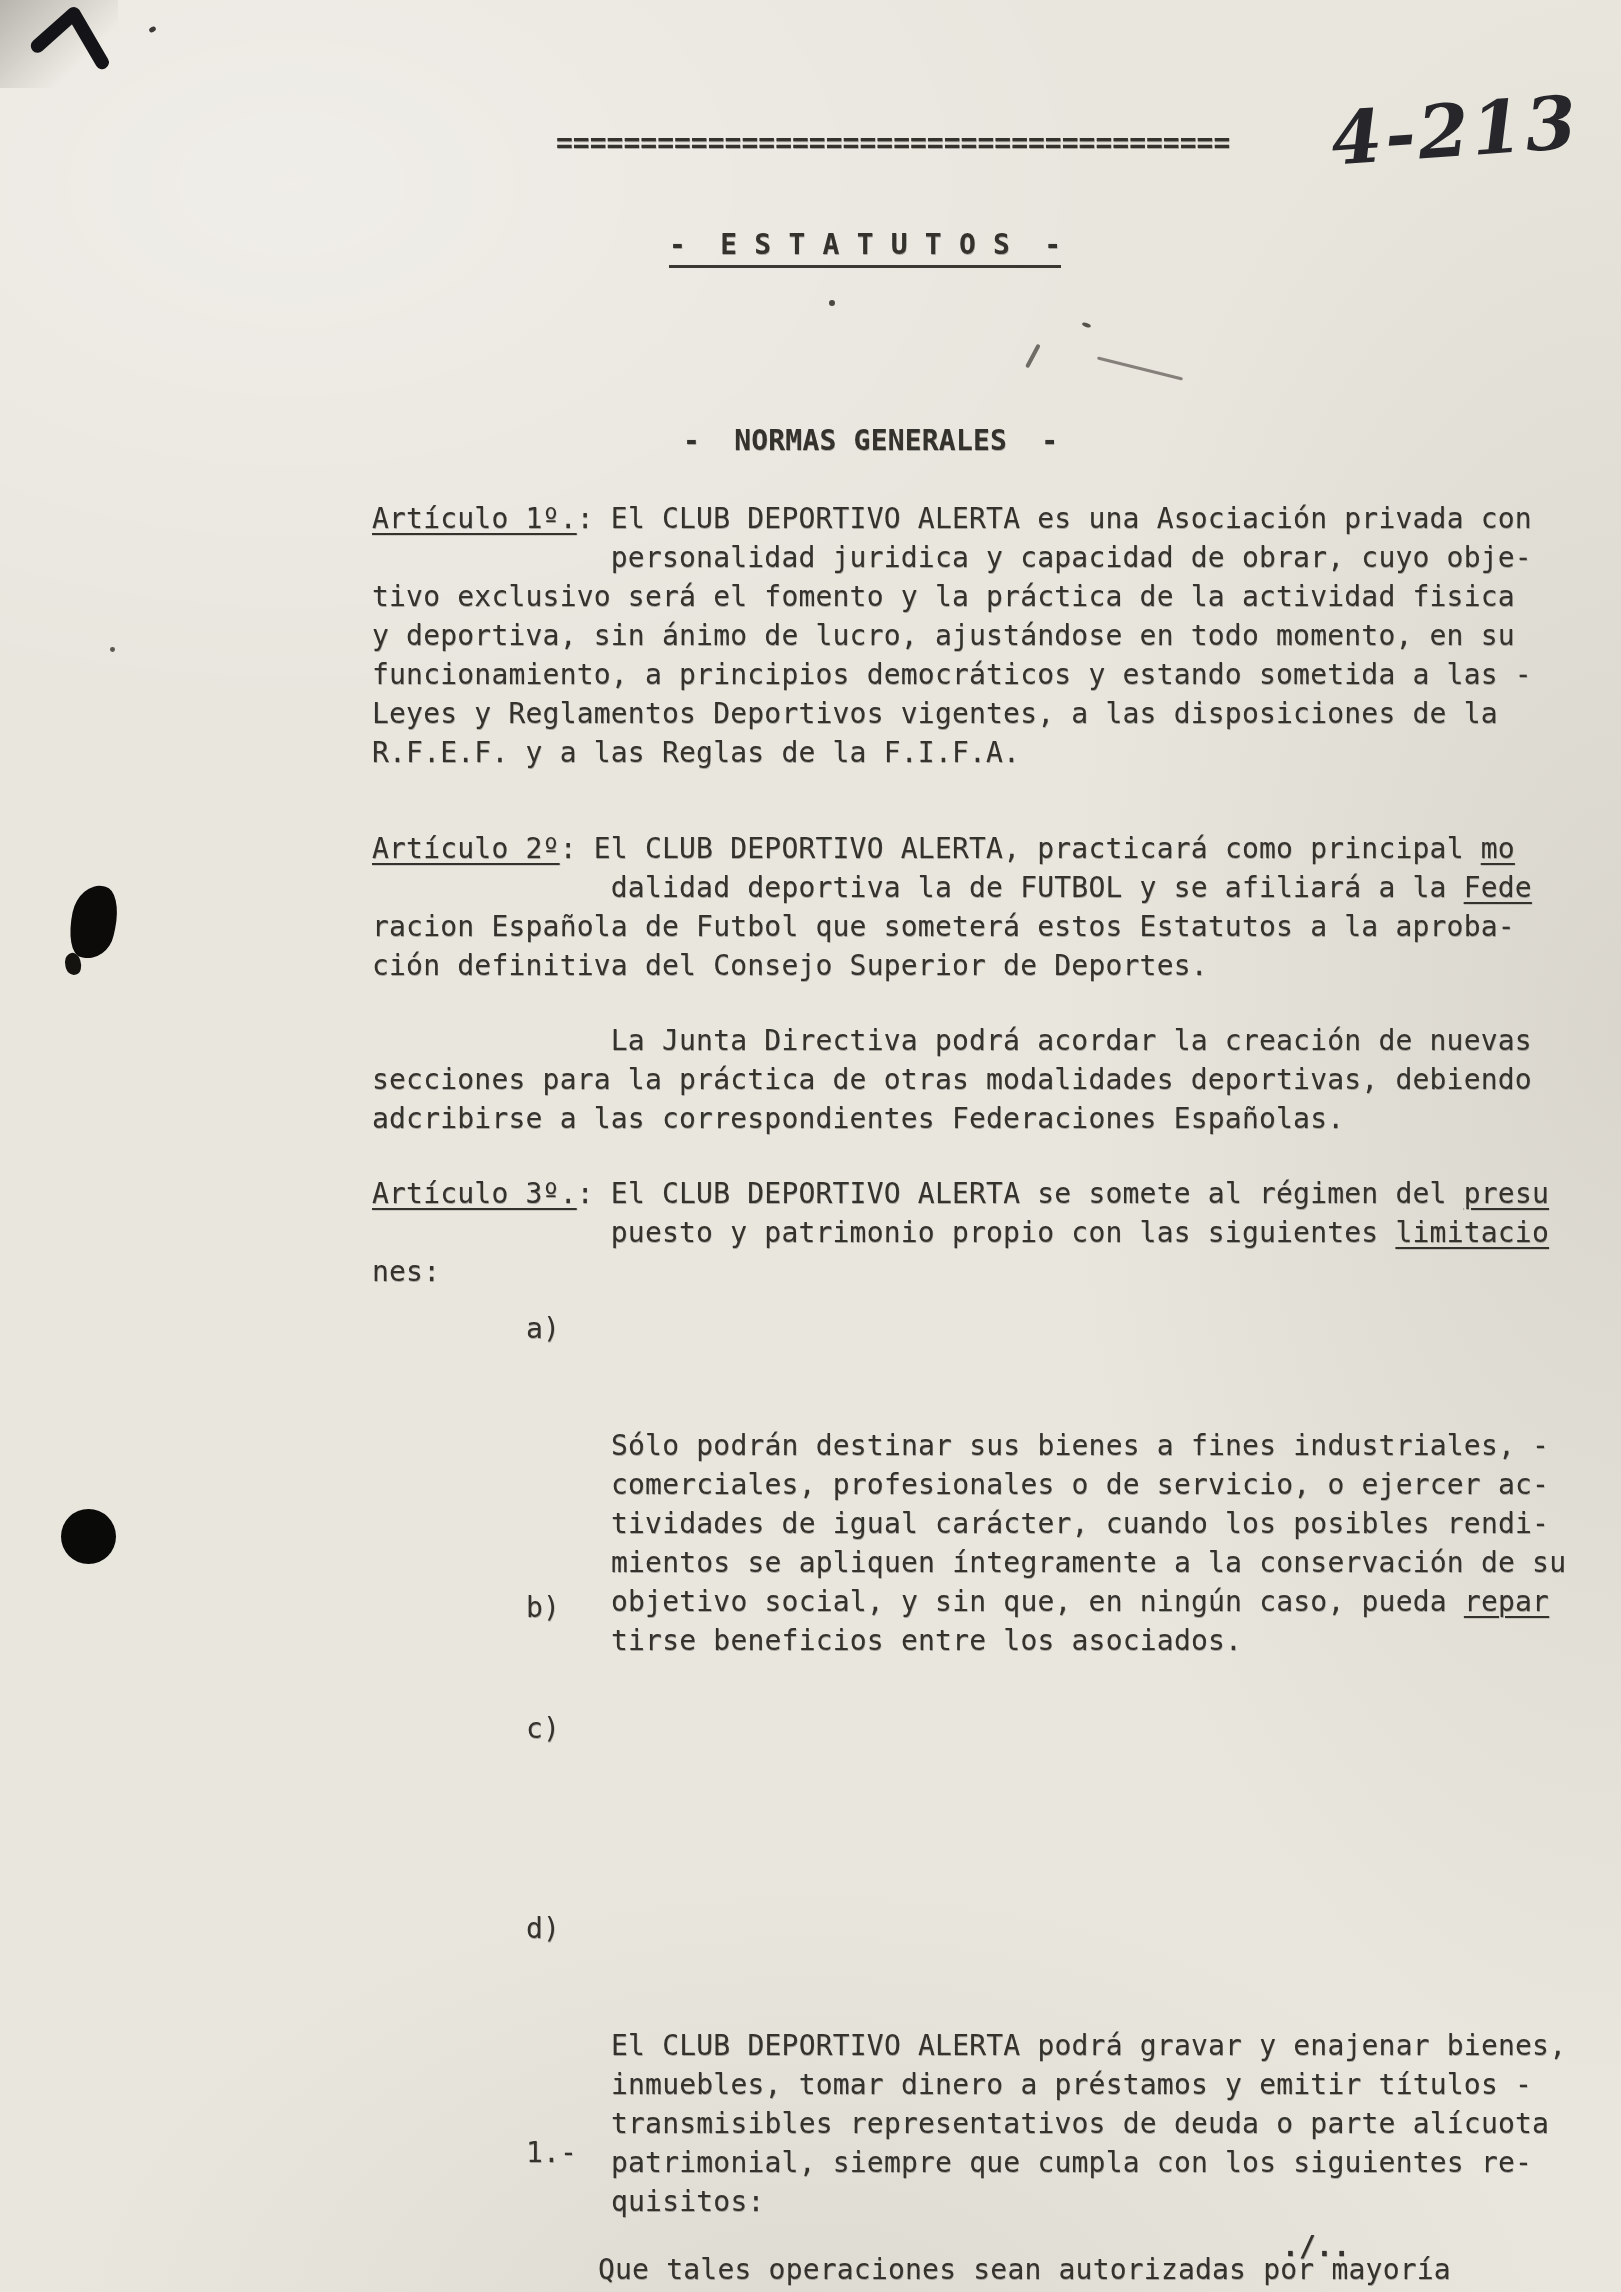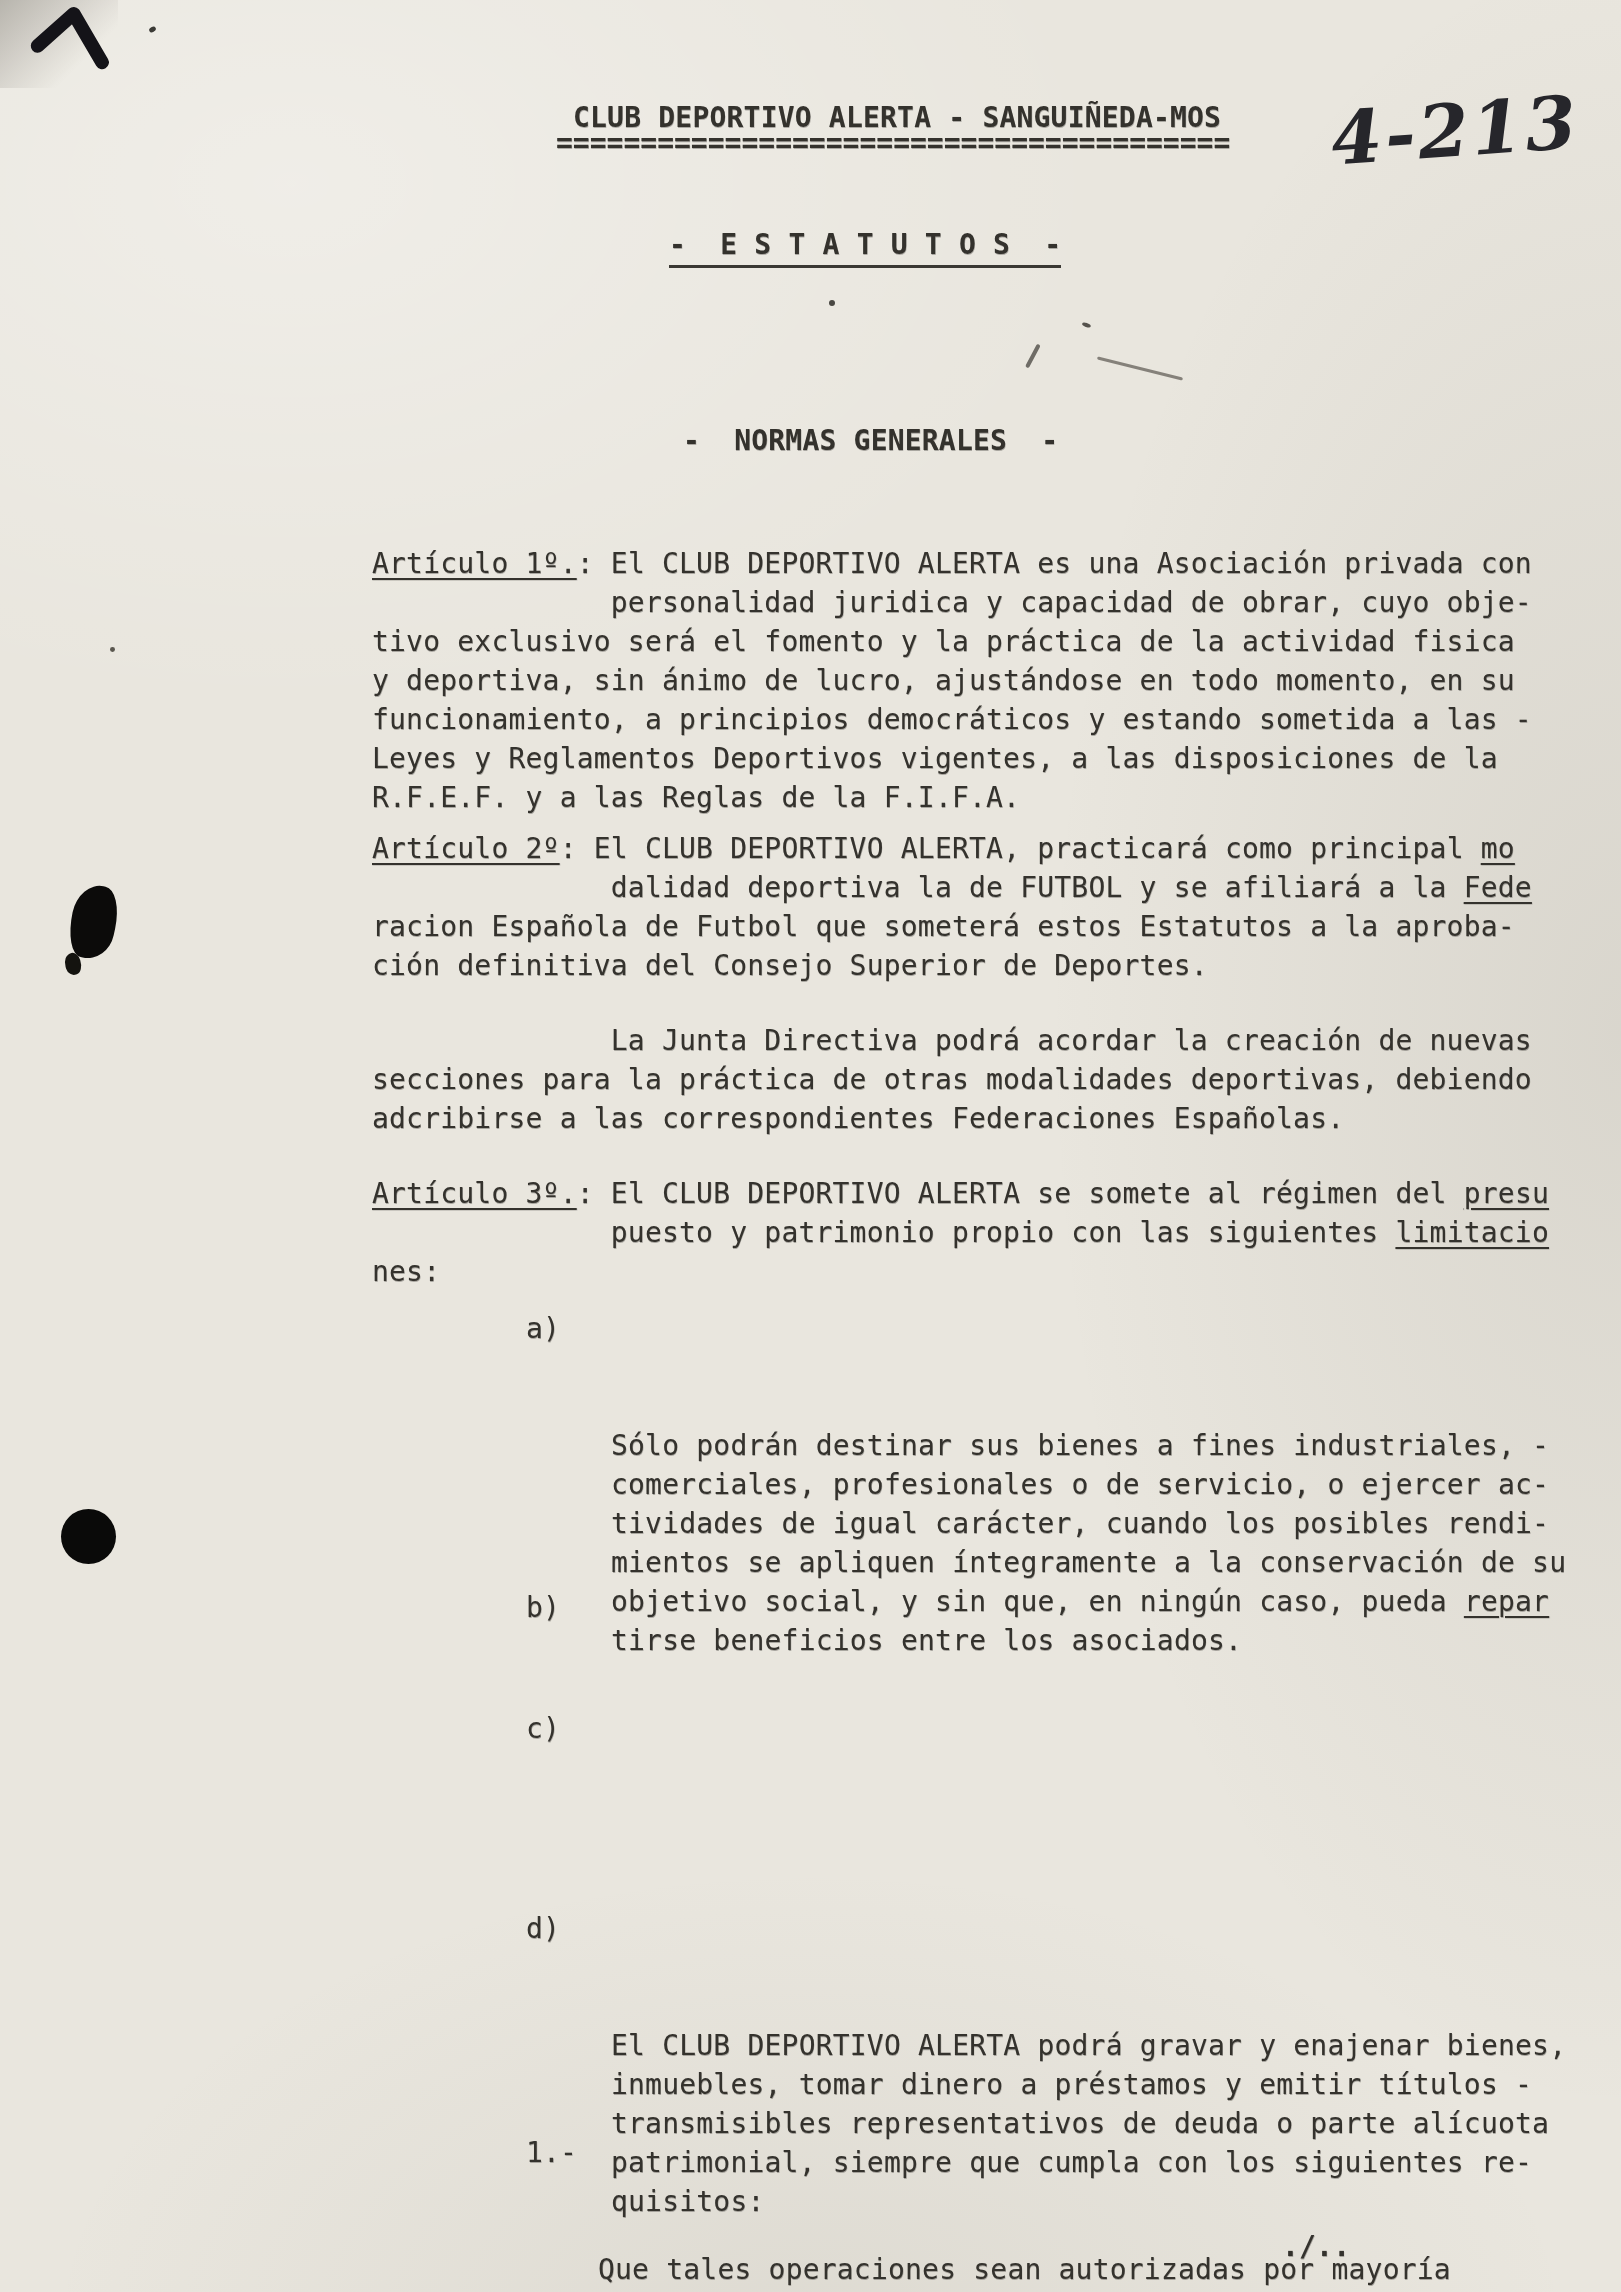--- a/index.html
+++ b/index.html
@@ -36,21 +36,21 @@
     position: absolute; left: 1331px; top: 94px;
     font-family: "DejaVu Serif", "Liberation Serif", serif;
     font-style: italic; font-weight: bold;
     font-size: 73px; line-height: 1;
     color: #26262b; letter-spacing: 2.9px;
     transform: rotate(-4deg);
   }
   .title         { left: 669px; top: 225px; font-weight: bold; border-bottom: 3.9px solid #3a3833; padding-bottom: 1px; }
   .section       { left: 683px; top: 421px; font-weight: bold; }
 
-  .art1  { left: 372px; top: 544px;  }
+  .art1  { left: 372px; top: 499px;  }
   .art2a { left: 372px; top: 829px;  }
   .art2b { left: 372px; top: 1021px; }
   .art3  { left: 372px; top: 1174px; }
 
   .item   { left: 526px; }
   .item-a { top: 1309px; }
   .item-b { top: 1588px; }
   .item-c { top: 1709px; }
   .item-d { top: 1909px; }
   .item-1 { top: 2133px; }
@@ -99,21 +99,20 @@
 <div class="page">
 
   <div class="corner-shade"></div>
   <div class="corner-mark">
     <svg width="118" height="88" viewBox="0 0 120 90">
       <path d="M10 34 L52 8 L72 62" fill="none" stroke="#141318" stroke-width="14" stroke-linejoin="round" stroke-linecap="round"></path>
     </svg>
   </div>
   <div class="speck-3"></div>
 
-  <div class="txt header-club">CLUB DEPORTIVO ALERTA - SANGUIÑEDA-MOS</div>
   <div class="txt header-rule">========================================</div>
   <div class="handwritten">4-213</div>
 
   <div class="txt title">-  E S T A T U T O S  -</div>
 
   <div class="speck-1"></div>
   <div class="speck-2"></div>
   <div class="pen-stroke-2"></div>
   <div class="pen-stroke-1"></div>
 

